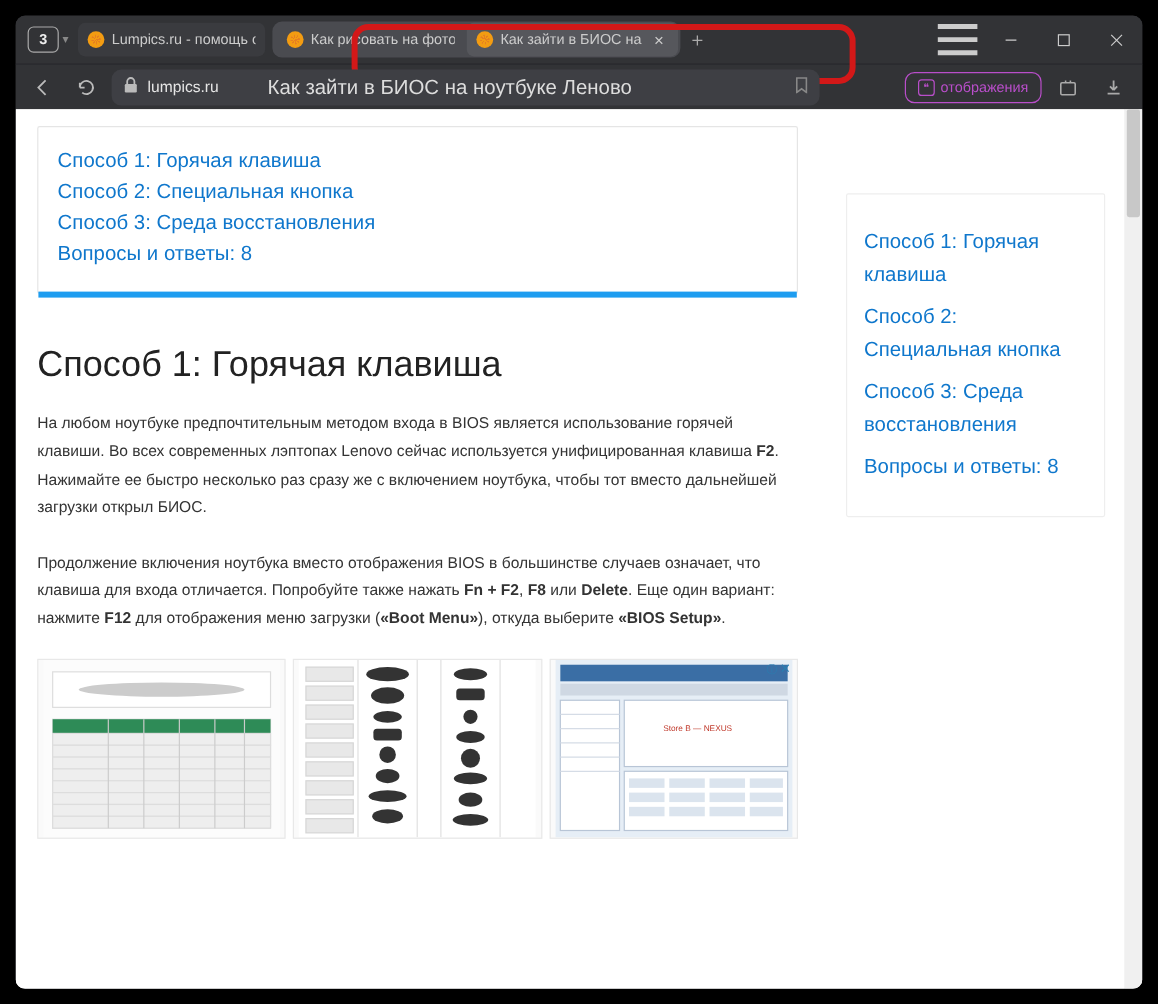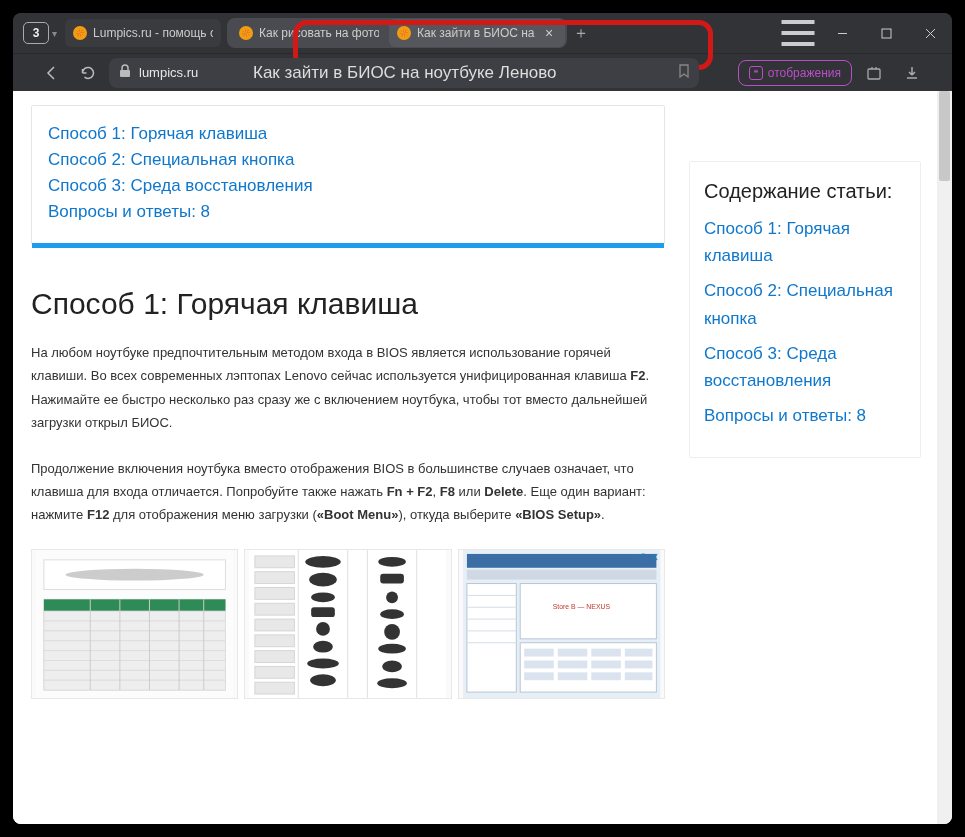--- a/index.html
+++ b/index.html
@@ -21,36 +21,36 @@
 .tab-grp { display: flex; background: #4a4b50; border-radius: 8px; height: 30px; align-items: center; padding: 0 2px; margin-left: 6px; }
 .tab-grp .tab { background: transparent; }
 .tab-grp .tab.act { background: #56575c; }
 .newtab { color: #aaa; font-size: 16px; width: 28px; text-align: center; cursor: pointer; }
 .winbtns { display: flex; margin-left: auto; }
 .winbtns div { width: 44px; height: 40px; display: flex; align-items: center; justify-content: center; color: #ccc; cursor: pointer; }
 .winbtns svg { width: 11px; height: 11px; }
 .menub { width: 44px; height: 40px; display: flex; align-items: center; justify-content: center; color: #ccc; cursor: pointer; }
 
 
-.addrbar { height: 38px; background: #323336; display: flex; align-items: center; padding: 0 24px; gap: 6px; border-top: 1px solid #2a2a2e; }
+.addrbar { height: 38px; background: #323336; display: flex; align-items: center; padding: 0 8px; gap: 6px; border-top: 1px solid #2a2a2e; }
 .navbtn { width: 30px; height: 30px; display: flex; align-items: center; justify-content: center; color: #bbb; border-radius: 6px; cursor: pointer; }
 .navbtn svg { width: 16px; height: 16px; }
 .addr { flex: 0 0 590px; height: 30px; background: #3e3f44; border-radius: 8px; display: flex; align-items: center; padding: 0 10px; color: #bbb; font-size: 13px; position: relative; }
 .addr .lock { width: 12px; margin-right: 8px; }
 .addr .dom { color: #e6e6e6; }
 .addr .bmk { position: absolute; right: 8px; color: #888; }
 .retell { height: 26px; border: 1px solid #b94eca; border-radius: 8px; padding: 0 10px; display: flex; align-items: center; gap: 5px; color: #b94eca; font-size: 12px; cursor: pointer; }
 .retell .qi { width: 14px; height: 14px; border: 1px solid #b94eca; border-radius: 3px; display: flex; align-items: center; justify-content: center; font-size: 9px; }
 .tb-ico { width: 32px; height: 30px; display: flex; align-items: center; justify-content: center; color: #aaa; cursor: pointer; }
 
 
 .viewport { position: absolute; top: 78px; left: 0; right: 0; bottom: 0; background: #f7f7f7; overflow: hidden; }
 .scrollbar { position: absolute; right: 0; top: 0; width: 15px; height: 100%; background: #f0f0f0; }
 .scrollbar .thumb { position: absolute; left: 2px; right: 2px; top: 0; height: 90px; background: #c8c8c8; border-radius: 2px; }
-.page { position: absolute; left: 0; right: 15px; top: 0; bottom: 0; background: #fff; display: flex; }
+.page { position: absolute; left: 0; right: 15px; top: 0; bottom: 0; background: #fff; display: flex; gap: 16px; }
 .main { width: 670px; padding: 0 18px 0 18px; }
 .sidebar { flex: 1; padding: 0 16px 0 6px; }
 
 .toc1 { border: 1px solid #e5e5e5; border-radius: 2px; padding: 12px 16px 16px; margin-top: 14px; position: relative; }
 .toc1::after { content: ''; position: absolute; left: 0; right: 0; bottom: -4px; height: 5px; background: #1e9df0; }
 .toc1 a { display: block; color: #0f77cc; font-size: 17px; margin: 6px 0; text-decoration: none; cursor: pointer; }
 
 h2.sec { font-size: 30px; font-weight: 400; color: #222; margin: 42px 0 20px; }
 .para { font-size: 13px; line-height: 1.8; color: #333; margin-bottom: 22px; }
 .para b { font-weight: 700; }
@@ -126,21 +126,21 @@
         <svg viewBox="0 0 16 16" fill="none" stroke="currentColor" stroke-width="1.5">
           <path d="M2.5 8a5.5 5.5 0 1 1 2 4.2M2.5 8V4M2.5 8h4"></path>
         </svg>
       </div>
     <div class="addr">
       <span class="lock"><svg viewBox="0 0 12 14" fill="#bbb">
             <rect x="1" y="6" width="10" height="7" rx="1"></rect>
             <path d="M3 6V4a3 3 0 016 0v2" fill="none" stroke="#bbb" stroke-width="1.5"></path>
           </svg></span>
       <span class="dom">lumpics.ru</span>
-      <span style="position:absolute;left:144px;color:#ddd;font-size:17px;">Как зайти в БИОС на ноутбуке Леново</span>
+      <span style="position:absolute;left:130px;color:#ddd;font-size:17px;">Как зайти в БИОС на ноутбуке Леново</span>
       <span class="bmk"><svg width="14" height="14" viewBox="0 0 14 14" fill="none" stroke="currentColor" stroke-width="1.3">
             <path d="M3 1h8v12L7 10l-4 3V1z"></path>
           </svg></span>
     </div>
     <div style="flex:1"></div>
     <div class="retell">
       <span class="qi">❝</span>
       <span>отображения</span>
     </div>
     <div class="tb-ico">
@@ -276,21 +276,20 @@
                   <rect x="130" y="124" width="30" height="8"></rect>
                   <rect x="164" y="124" width="28" height="8"></rect>
                 </g>
             </svg>
           </div>
         </div>
       </div>
 
       <div class="sidebar">
         <div class="sidecard">
-          <h3>Содержание статьи:</h3>
           <a>Способ 1: Горячая клавиша</a>
           <a>Способ 2: Специальная кнопка</a>
           <a>Способ 3: Среда восстановления</a>
           <a>Вопросы и ответы: 8</a>
         </div>
       </div>
     </div>
     <div class="scrollbar">
       <div class="thumb"></div>
     </div>

